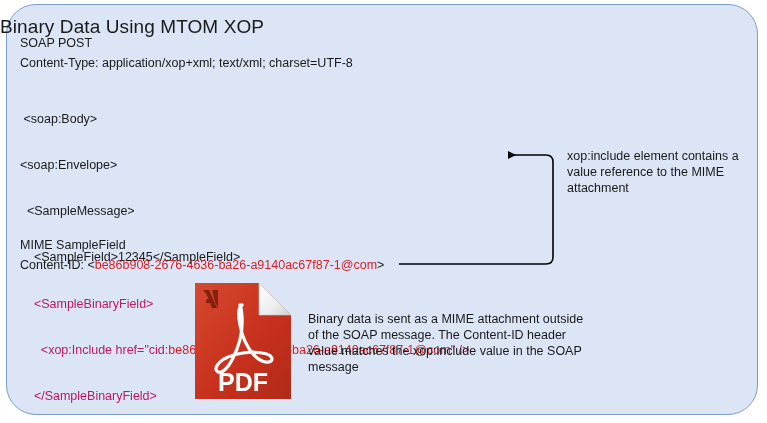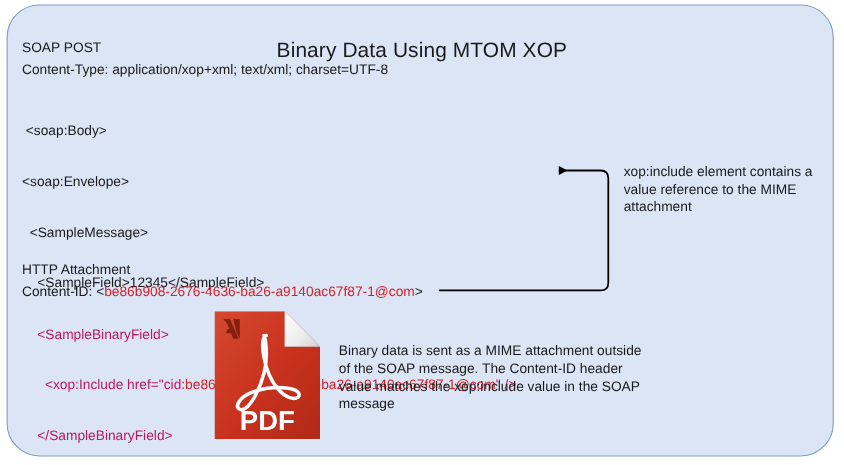--- a/index.html
+++ b/index.html
@@ -33,25 +33,24 @@
     border: 1.5px solid #7a9ec9;
     border-radius: 30px;
   }
 
   
   .title {
     position: absolute;
     left: 0;
     top: 16px;
     width: 767px;
-    text-align: center;
+    text-align: left;
     font-size: 19px;
     color: #1a1a1a;
     letter-spacing: 0.1px;
-    margin-top: 20px;
   }
 
   
   .http-post {
     position: absolute;
     left: 20px;
     top: 36px;
     font-size: 12.5px;
     color: #1a1a1a;
   }
@@ -152,21 +151,21 @@
     <div class="xml-line">  &lt;SampleMessage&gt;</div>
     <div class="xml-line">    &lt;SampleField&gt;12345&lt;/SampleField&gt;</div>
     <div class="xml-line red">    &lt;SampleBinaryField&gt;</div>
     <div class="xml-line"><span class="red">      &lt;xop:Include href="cid:</span><span class="red-b">be86b908-2676-4636-ba26-a9140ac67f87-1@com</span><span class="red">" /&gt;</span></div>
     <div class="xml-line red">    &lt;/SampleBinaryField&gt;</div>
     
     
     
   </div>
 
-  <div class="mime-label">HTTP Attachment</div>
+  <div class="mime-label">MIME SampleField</div>
   <div class="content-id"><span>Content-ID: &lt;</span><span class="red-b">be86b908-2676-4636-ba26-a9140ac67f87-1@com</span><span>&gt;</span></div>
 
   <svg class="connector" viewBox="0 0 767 423" xmlns="http://www.w3.org/2000/svg">
     <defs>
       <marker id="arrowhead-left" markerWidth="9" markerHeight="8" refX="8" refY="4" orient="auto" markerUnits="userSpaceOnUse">
         <path d="M8,0 L0,4 L8,8 z" fill="#000000"></path>
       </marker>
     </defs>
 
     <path d="M 399,264 L 546,264 Q 553,264 553,257 L 553,162 Q 553,155 546,155 L 508,155" fill="none" stroke="#000000" stroke-width="1.6" marker-end="url(#arrowhead-left)"></path>

